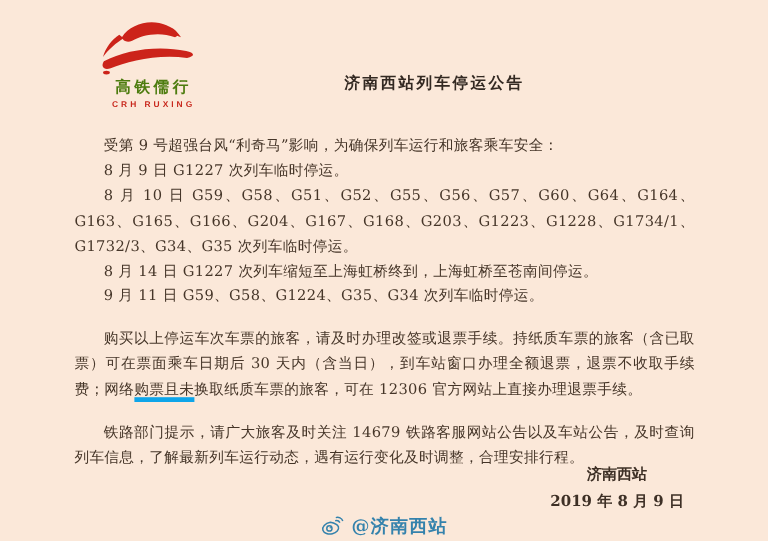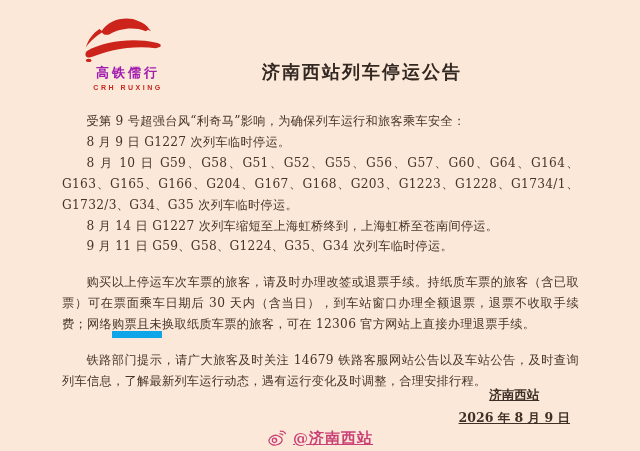--- a/index.html
+++ b/index.html
@@ -8,54 +8,53 @@
     width:640px; height:451px;
     background:#fbe8d9;
     font-family:"DejaVu Serif","Liberation Serif",serif;
     color:#453528;
     overflow:hidden;
   }
 
   
   .logo { position:absolute; left:64px; top:14px; width:128px; text-align:center; }
   .logo-art { width:112px; height:50px; display:block; margin:0 auto; }
-  .logo-cn { font-size:13px; font-weight:bold; letter-spacing:3px; color:#a21caf; margin-top:0px; }
+  .logo-cn { font-size:13px; font-weight:bold; letter-spacing:3px; color:#4d7c0f; margin-top:0px; }
   .logo-en { font-size:7px; font-weight:bold; letter-spacing:2.5px; color:#c8281d; margin-top:2px; font-family:Liberation Sans, sans-serif; }
 
   
   .title {
     position:absolute; left:120px; right:60px; top:60px;
-    text-align:center; font-size:18px; font-weight:bold;
+    text-align:center; font-size:13px; font-weight:bold;
     letter-spacing:2px; color:#332922;padding-left:24px;
   }
 
   
   .body-text {
     position:absolute; left:62px; top:111px; width:517px;
     font-size:12.2px; line-height:20.9px; font-weight:normal;
     text-align:justify; letter-spacing:0.3px;
   }
   .body-text p { margin:0; text-indent:2em; }
   .body-text p.gap { margin-top:15px; }
-  .squiggle { border-bottom:7px solid #0ea5e9; }
+  .squiggle { border-bottom:4px solid #0ea5e9; }
 
   
   .signature {
     position:absolute; right:70px; top:383px;
     text-align:center; font-size:12.5px; font-weight:bold;
-    line-height:23px; color:#3e3026;text-decoration:underline;
+    line-height:23px; color:#3e3026;
   }
 
   
   .watermark {
     position:absolute; left:0; right:0; bottom:3px;
     display:flex; justify-content:center; align-items:center; gap:6px;
-    color:#be185d; font-size:15px; font-weight:bold; letter-spacing:1px;
+    color:#0369a1; font-size:15px; font-weight:bold; letter-spacing:1px;
     opacity:0.8;
-    text-decoration:underline;
   }
   .watermark svg { width:20px; height:17px; }
 </style>
 </head>
 <body>
 
 <div class="page">
 
   <div class="logo">
     <svg class="logo-art" viewBox="0 0 130 70" aria-hidden="true">
@@ -78,21 +77,21 @@
     <p>8 月 9 日 G1227 次列车临时停运。</p>
     <p>8 月 10 日 G59、G58、G51、G52、G55、G56、G57、G60、G64、G164、G163、G165、G166、G204、G167、G168、G203、G1223、G1228、G1734/1、G1732/3、G34、G35 次列车临时停运。</p>
     <p>8 月 14 日 G1227 次列车缩短至上海虹桥终到，上海虹桥至苍南间停运。</p>
     <p>9 月 11 日 G59、G58、G1224、G35、G34 次列车临时停运。</p>
     <p class="gap"><span>购买以上停运车次车票的旅客，请及时办理改签或退票手续。持纸质车票的旅客（含已取票）可在票面乘车日期后 30 天内（含当日），到车站窗口办理全额退票，退票不收取手续费；网络</span><span class="squiggle">购票且未</span><span>换取纸质车票的旅客，可在 12306 官方网站上直接办理退票手续。</span></p>
     <p class="gap">铁路部门提示，请广大旅客及时关注 14679 铁路客服网站公告以及车站公告，及时查询列车信息，了解最新列车运行动态，遇有运行变化及时调整，合理安排行程。</p>
   </div>
 
   <div class="signature">
     <div>济南西站</div>
-    <div>2026 年 8 月 9 日</div>
+    <div>2019 年 8 月 9 日</div>
   </div>
 
   <div class="watermark">
     <svg viewBox="0 0 24 20" fill="none" stroke="currentColor" stroke-width="1.5" aria-hidden="true">
       <path d="M10 6 C4.5 7 1.5 11 2.5 14 C3.5 17 8 18.5 12 17.5 C16 16.5 19 13.5 18 10.5 C17.2 8.3 14 6.8 10 6 Z"></path>
       <circle cx="9" cy="12.2" r="2.6"></circle>
       <circle cx="9.9" cy="11.5" r="0.7" fill="currentColor" stroke="none"></circle>
       <path d="M14.8 4.6 C16.6 4 18.6 4.8 19.5 6.4"></path>
       <path d="M15.4 1.4 C18.3 0.5 21.4 1.9 22.4 4.8"></path>
     </svg>

